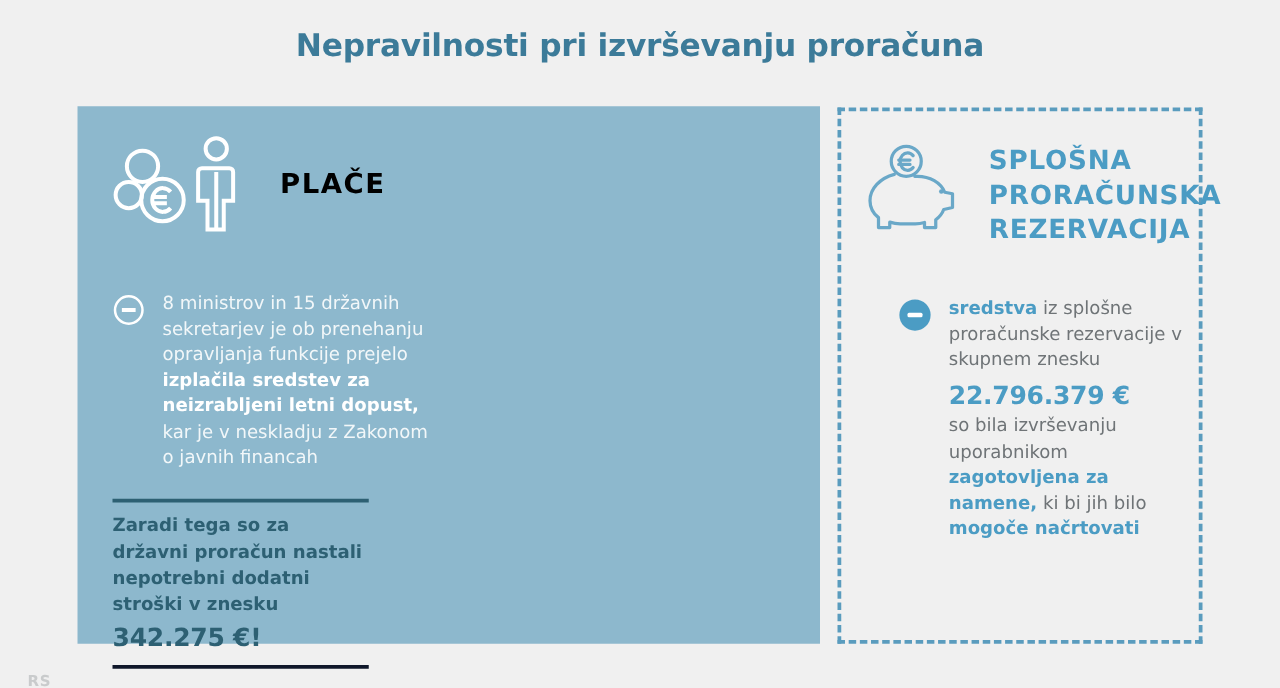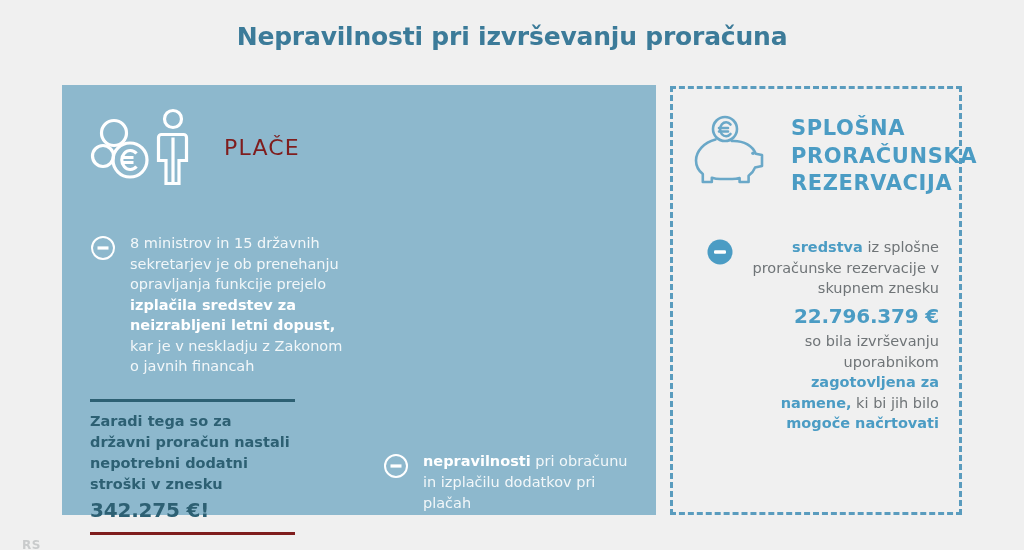--- a/index.html
+++ b/index.html
@@ -38,22 +38,22 @@
   .left-header {
     position: absolute;
     left: 28px; top: 22px;
     display: flex;
     align-items: center;
     gap: 26px;
   }
   .icon-salary { width: 108px; height: 80px; display: block; }
   .left-header-title {
     font-size: 22px;
-    font-weight: normal;
-    color: #7f1d1d;
+    font-weight: bold;
+    color: #000000;
     letter-spacing: 1.2px;
   }
 
   
   .left-cols {
     position: absolute;
     left: 28px; top: 148px;
     width: 548px;
     display: flex;
     gap: 38px;
@@ -76,21 +76,21 @@
     line-height: 1.42;
     color: #f2f7f9;
   }
   .bullet-text b { font-weight: bold; color: #ffffff; }
 
   
   .callout {
     margin-top: 6px;
     padding: 9px 0 10px 0;
     border-top: 3px solid #2d6073;
-    border-bottom: 3px solid #7f1d1d;
+    border-bottom: 3px solid #0f172a;
     width: 205px;
   }
   .callout-text {
     font-size: 14.5px;
     line-height: 1.45;
     font-weight: bold;
     color: #2d6073;
   }
   .callout-amount {
     font-size: 20px;
@@ -120,25 +120,24 @@
     font-size: 21px;
     font-weight: bold;
     color: #4b9cc4;
     line-height: 1.32;
     letter-spacing: 0.6px;
     padding-top: 6px;
   }
 
   .right-body {
     position: absolute;
-    left: 34px; top: 148px;
+    left: 46px; top: 148px;
     width: 232px;
     display: flex;
     gap: 14px;
-    text-align: right;
   }
   .bullet-icon-filled {
     flex: 0 0 auto;
     width: 26px; height: 26px;
     margin-top: 2px;
   }
   .right-text {
     font-size: 14.5px;
     line-height: 1.42;
     color: #6f7477;
@@ -202,29 +201,20 @@
         </div>
 
         <div class="callout">
           <div class="callout-text">Zaradi tega so za državni proračun nastali nepotrebni dodatni stroški v znesku</div>
           <div class="callout-amount">342.275 €!</div>
         </div>
       </div>
 
       <div class="col">
 
-        <div class="bullet-row">
-          <span class="bullet-icon-outline">
-            <svg viewBox="0 0 26 26" fill="none" stroke="#ffffff" stroke-width="2">
-              <circle cx="13" cy="13" r="11"></circle>
-              <rect x="7.5" y="11.4" width="11" height="3.2" fill="#ffffff" stroke="none"></rect>
-            </svg>
-          </span>
-          <div class="bullet-text"><b>nepravilnosti</b><span> pri obračunu in izplačilu dodatkov pri plačah</span></div>
-        </div>
 
       </div>
 
     </div>
   </div>
 
   <div class="panel-right">
 
     <div class="right-header">
       <span>

